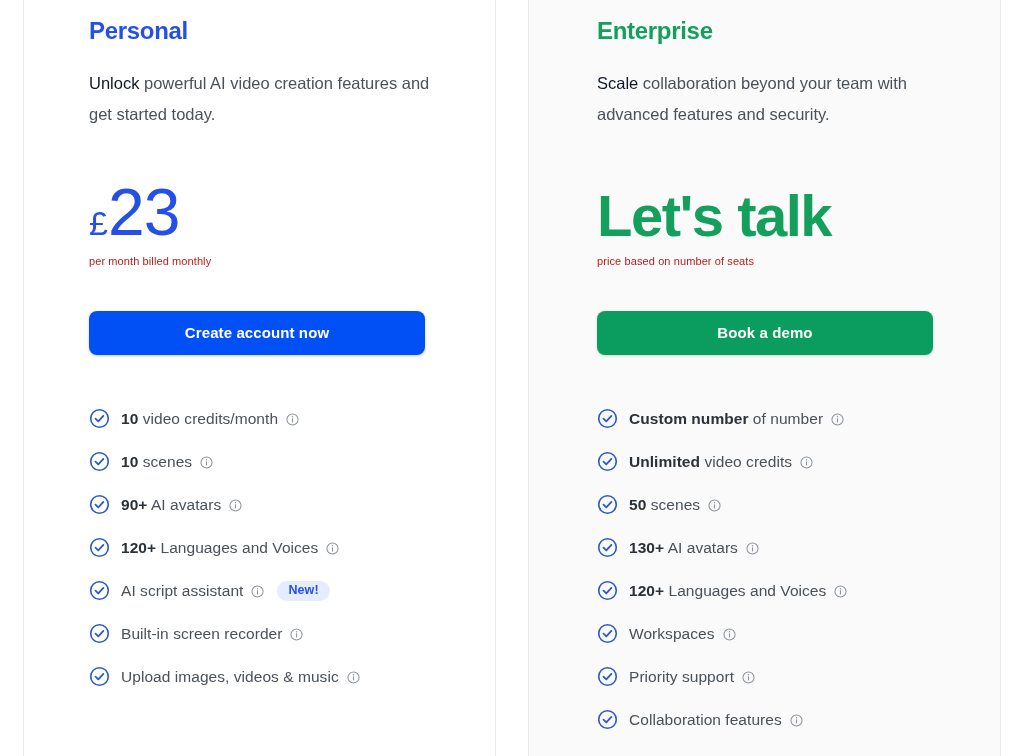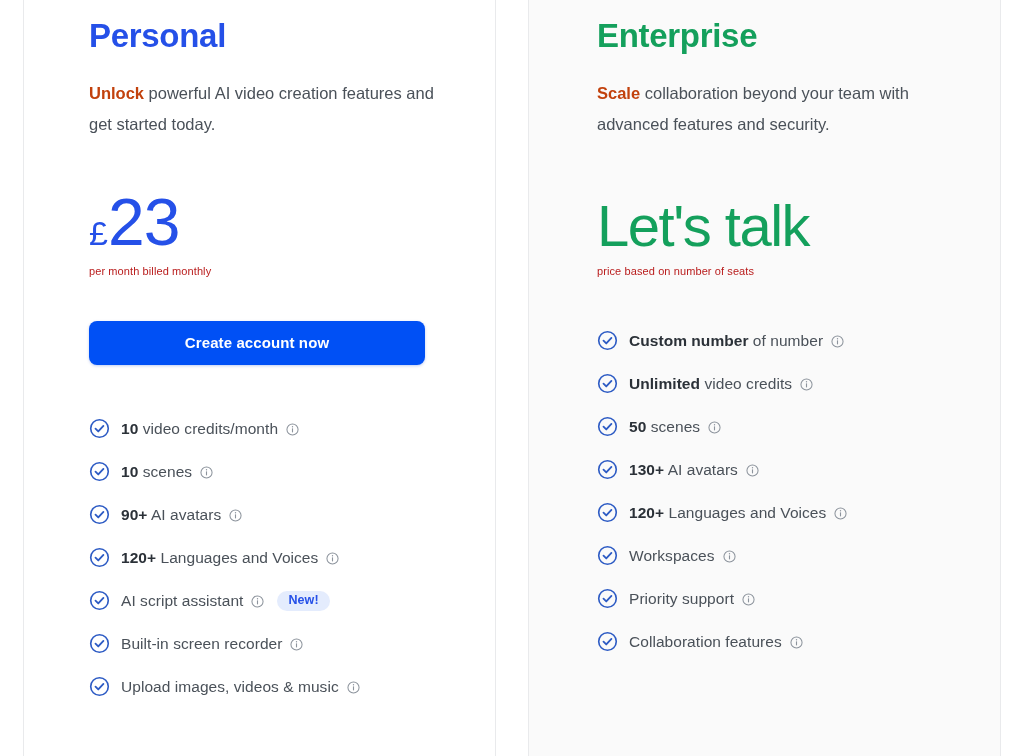--- a/index.html
+++ b/index.html
@@ -57,39 +57,39 @@
   .plan-inner {
     padding-left: 65px;
     padding-right: 24px;
   }
   .plan-enterprise .plan-inner {
     padding-left: 68px;
   }
 
   
   .plan-name {
-    font-size: 33px;
+    font-size: 24px;
     font-weight: 700;
     letter-spacing: -0.3px;
     line-height: 1.1;
     margin-top: 10px;
   }
   .plan-personal .plan-name   { color: #2550E8; }
   .plan-enterprise .plan-name { color: #14A05C; }
 
   .plan-desc {
     margin-top: 24px;
     font-size: 16.5px;
     line-height: 1.85;
     color: #4a5159;
     max-width: 360px;
   }
   .plan-desc .lead {
-    font-weight: 700;
-    color: #c2410c;
+    font-weight: 400;
+    color: #0f172a;
   }
 
   
   .price-block {
     margin-top: 32px;
     height: 82px;
     display: flex;
     align-items: flex-end;
   }
   .price-row {
@@ -105,21 +105,21 @@
   }
   .price-amount {
     font-size: 66px;
     font-weight: 400;
     color: #2550E8;
     letter-spacing: -1px;
     line-height: 0.95;
   }
   .price-text {
     font-size: 58px;
-    font-weight: 400;
+    font-weight: 700;
     color: #14A05C;
     letter-spacing: -1.5px;
     line-height: 0.95;
   }
   .price-note {
     margin-top: 12px;
     font-size: 11px;
     color: #b91c1c;
     letter-spacing: 0.1px;
   }
@@ -357,20 +357,21 @@
         <span class="lead">Scale</span><span> collaboration beyond your team with advanced features and security.</span>
       </p>
 
       <div class="price-block">
         <div class="price-row">
           <span class="price-text">Let's talk</span>
         </div>
       </div>
       <div class="price-note">price based on number of seats</div>
 
+      <button class="cta cta-enterprise">Book a demo</button>
 
       <ul class="features">
 
         <li class="feature">
           <span class="check-icon">
             <svg viewBox="0 0 22 22" width="21" height="21" aria-hidden="true">
               <circle cx="11" cy="11" r="9.2" fill="none" stroke="#2d5bc4" stroke-width="1.7"></circle>
               <path d="M6.8 11.2 L9.7 14.1 L15.1 8.3" fill="none" stroke="#2d5bc4" stroke-width="1.9" stroke-linecap="round" stroke-linejoin="round"></path>
             </svg>
           </span>

